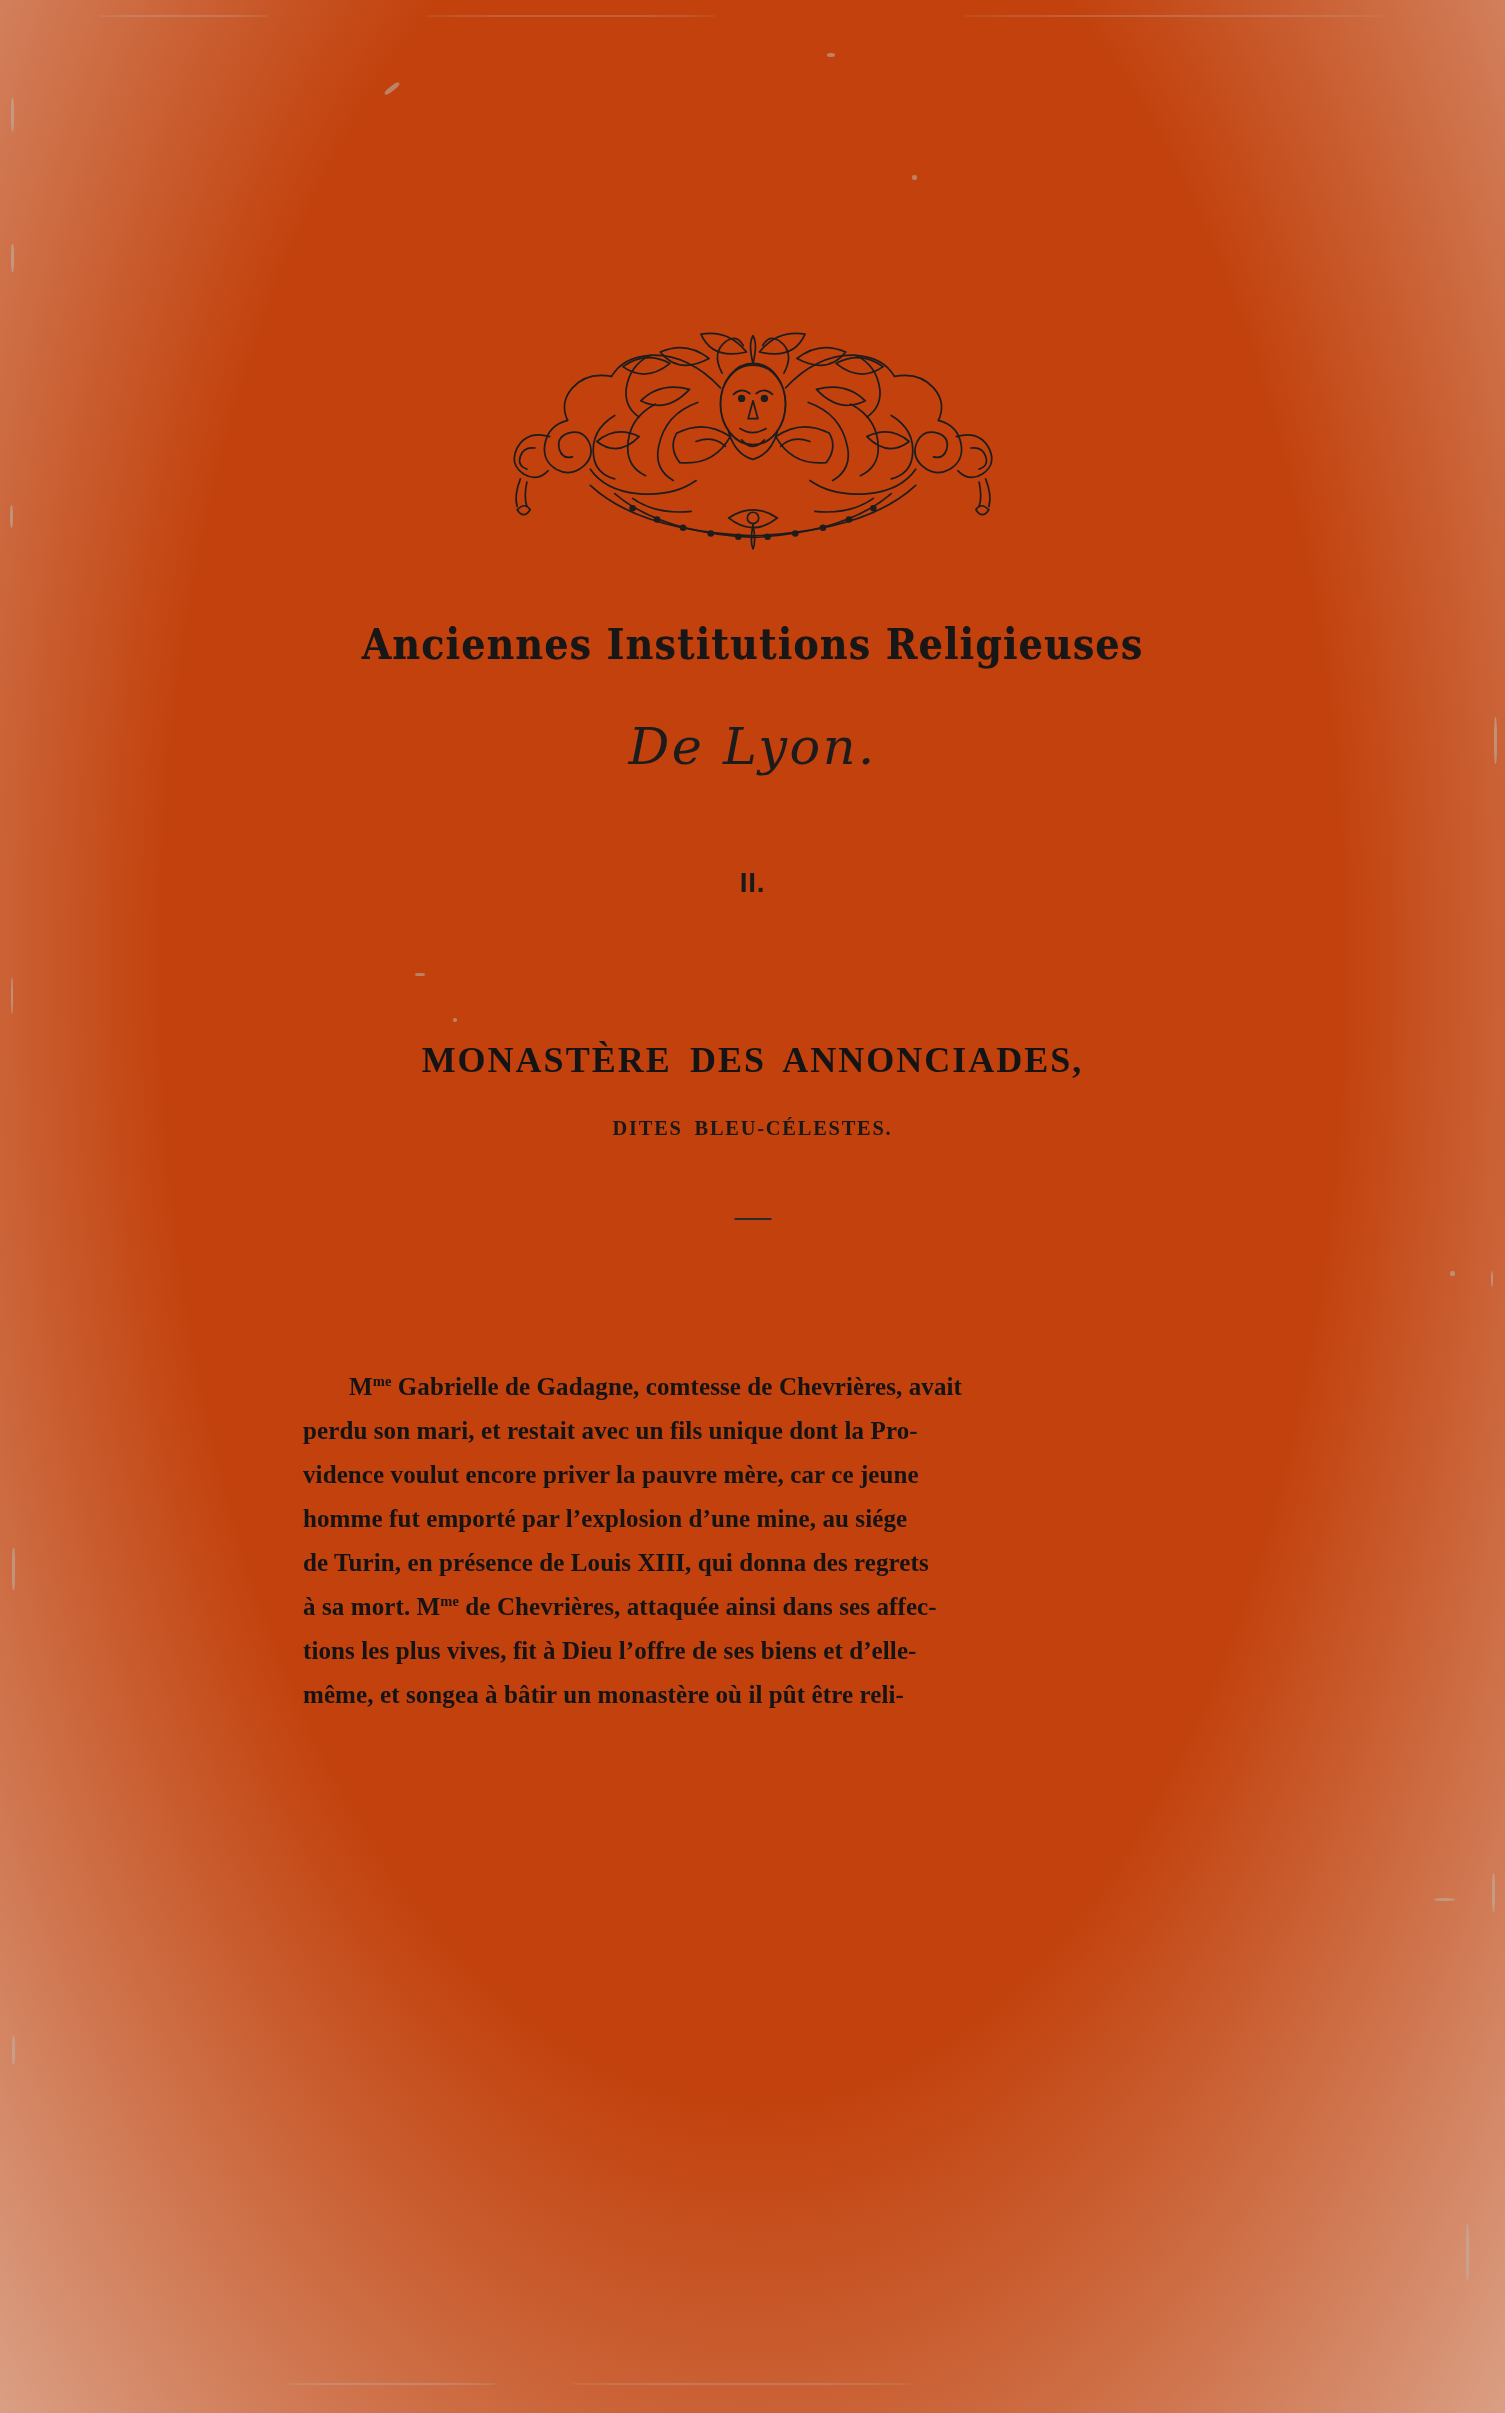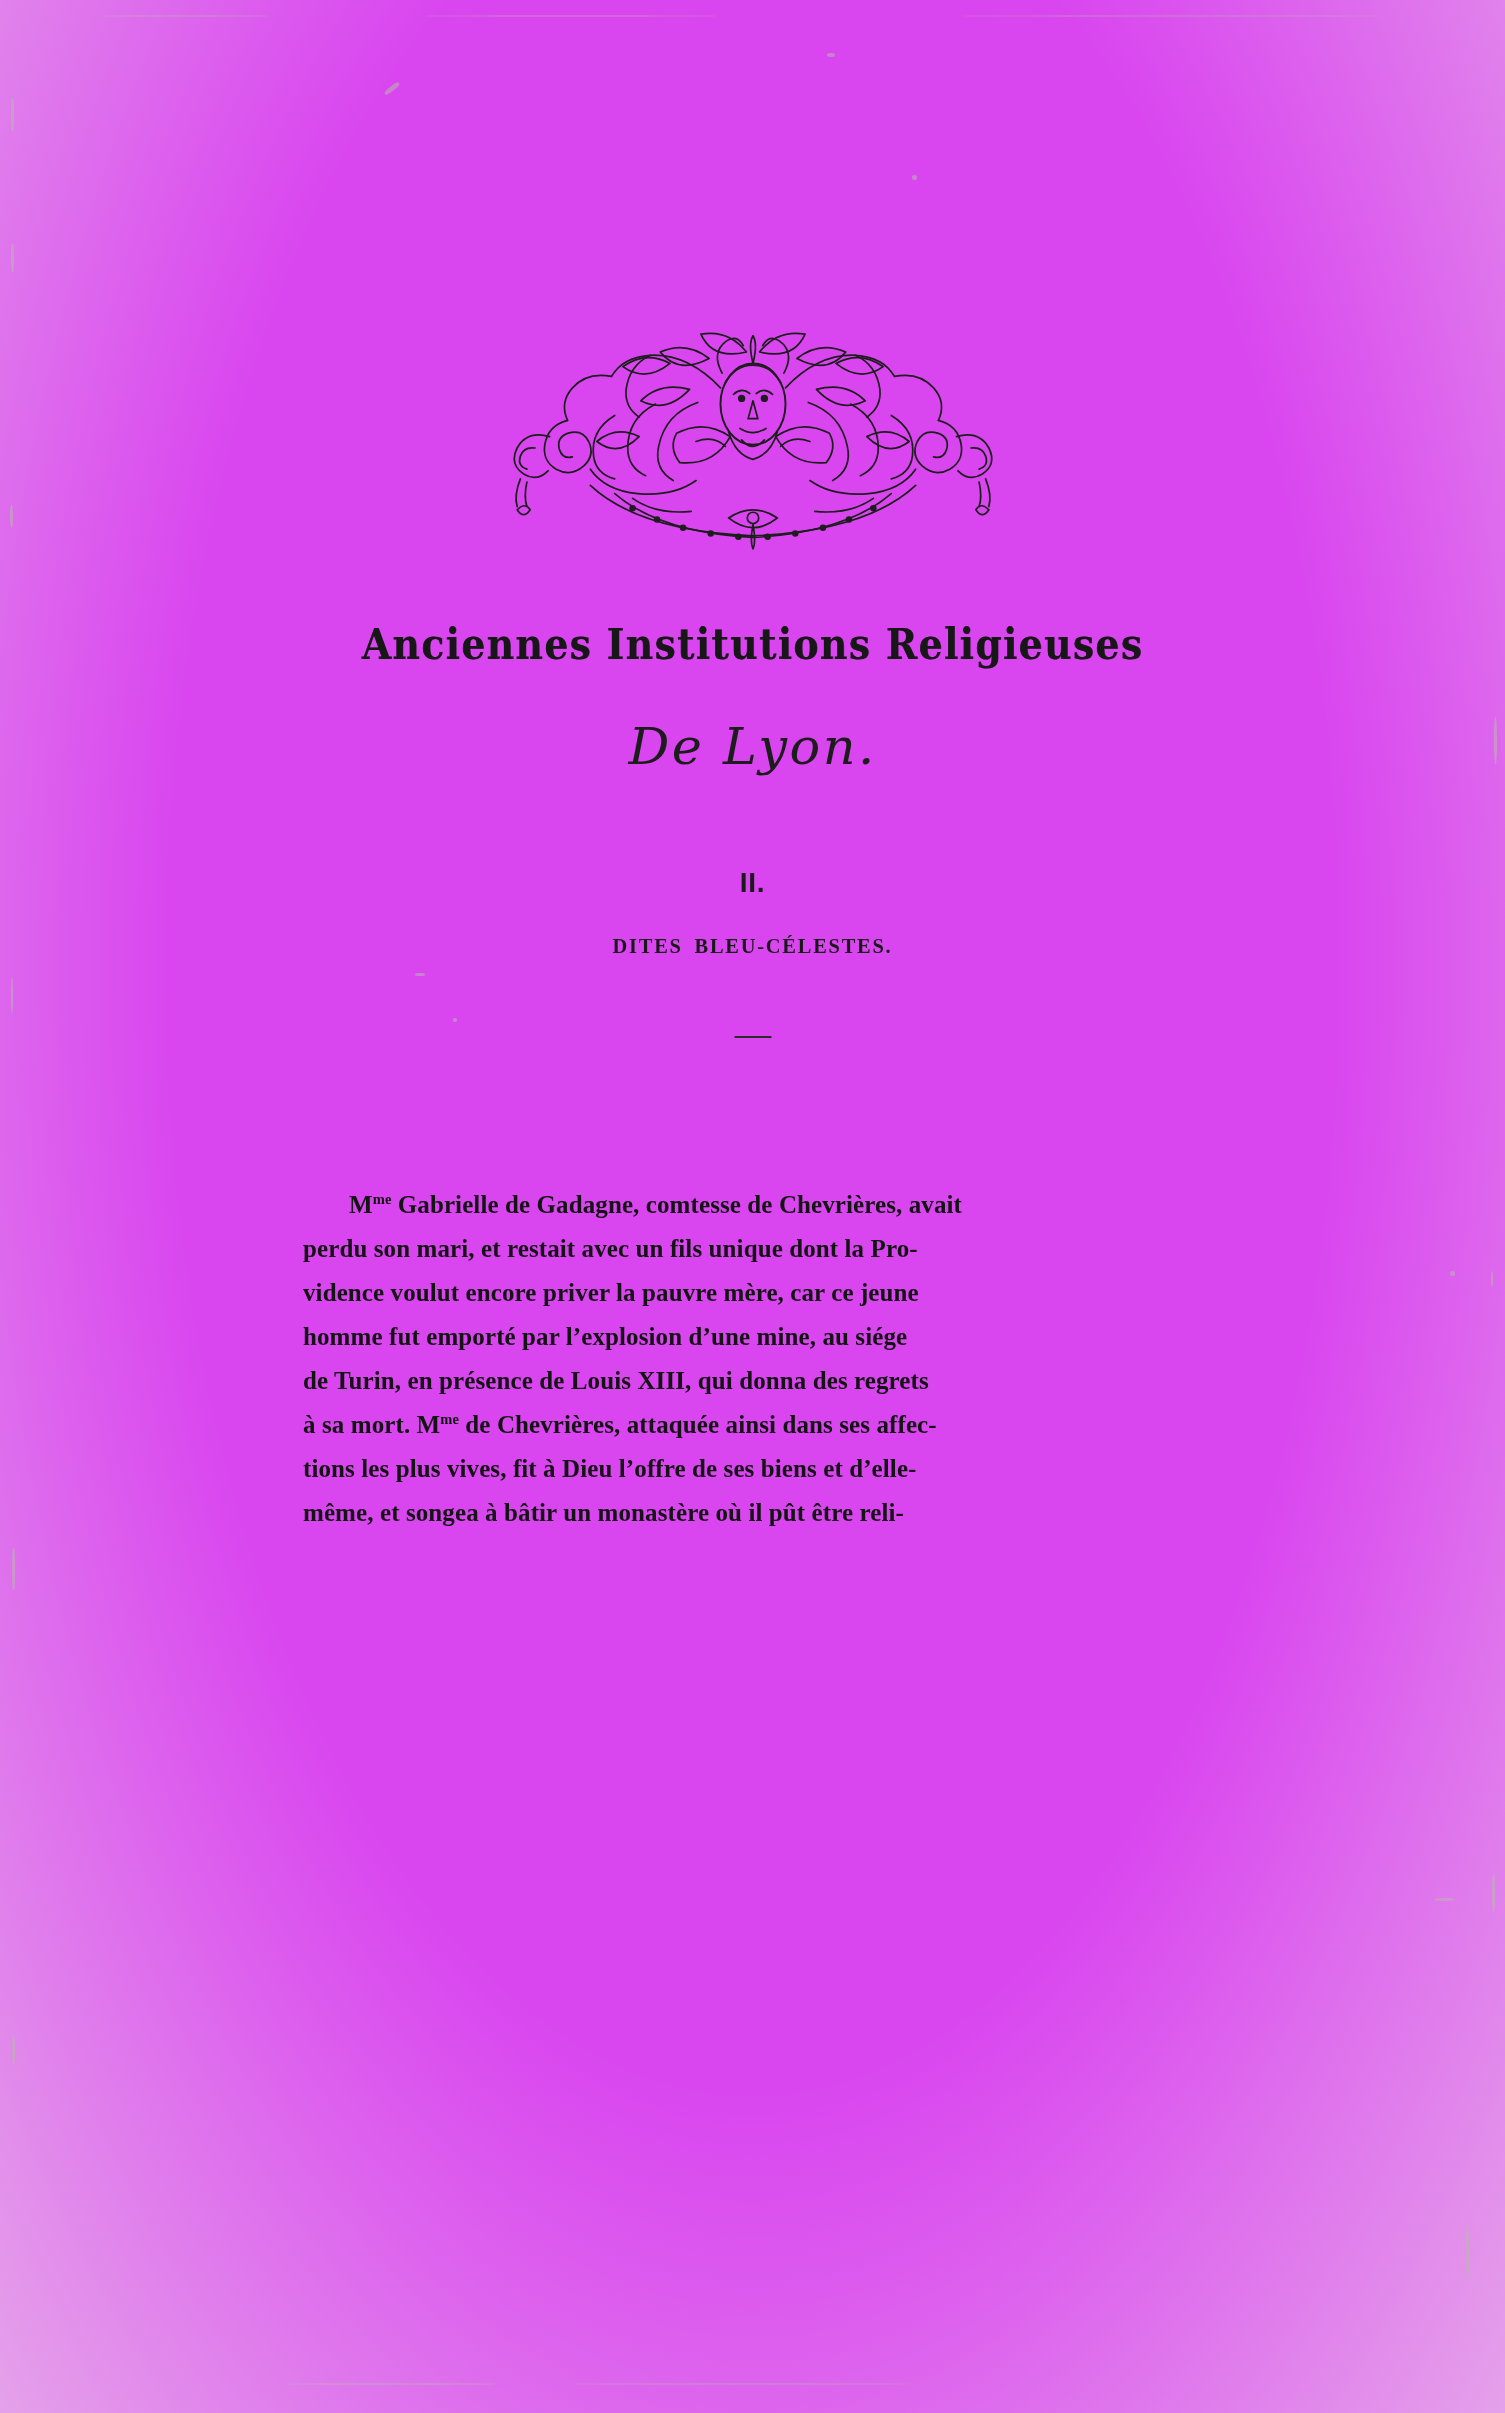--- a/index.html
+++ b/index.html
@@ -13,21 +13,21 @@
     position: relative;
     overflow: hidden;
     font-family: "Liberation Serif", serif;
     color: #1a1a1a;
   }
 
   
   .page {
     position: absolute;
     inset: 0;
-    background: #d946ef;
+    background: #c2410c;
   }
   .scan-tint {
     position: absolute;
     inset: 0;
     background:
       radial-gradient(ellipse at 50% 40%, rgba(255,255,255,0) 55%, rgba(238,236,230,0.55) 100%);
     pointer-events: none;
   }
 
   
@@ -252,20 +252,21 @@
     </div>
 
     <div class="blackletter">Anciennes Institutions Religieuses</div>
 
     <div class="script">
       <span class="cap">De Lyon.</span>
     </div>
 
     <div class="numeral">II.</div>
 
+    <div class="main-title">MONASTÈRE DES ANNONCIADES,</div>
 
     <div class="subtitle">DITES BLEU-CÉLESTES.</div>
 
     <div class="rule"></div>
 
     <div class="body-block">
       <p class="first">M<sup>me</sup> Gabrielle de Gadagne, comtesse de Chevrières, avait<br>perdu son mari, et restait avec un fils unique dont la Pro-<br>vidence voulut encore priver la pauvre mère, car ce jeune<br>homme fut emporté par l’explosion d’une mine, au siége<br>de Turin, en présence de Louis XIII, qui donna des regrets<br>à sa mort. M<sup>me</sup> de Chevrières, attaquée ainsi dans ses affec-<br>tions les plus vives, fit à Dieu l’offre de ses biens et d’elle-<br>même, et songea à bâtir un monastère où il pût être reli-</p>
     </div>
 
   </div>

